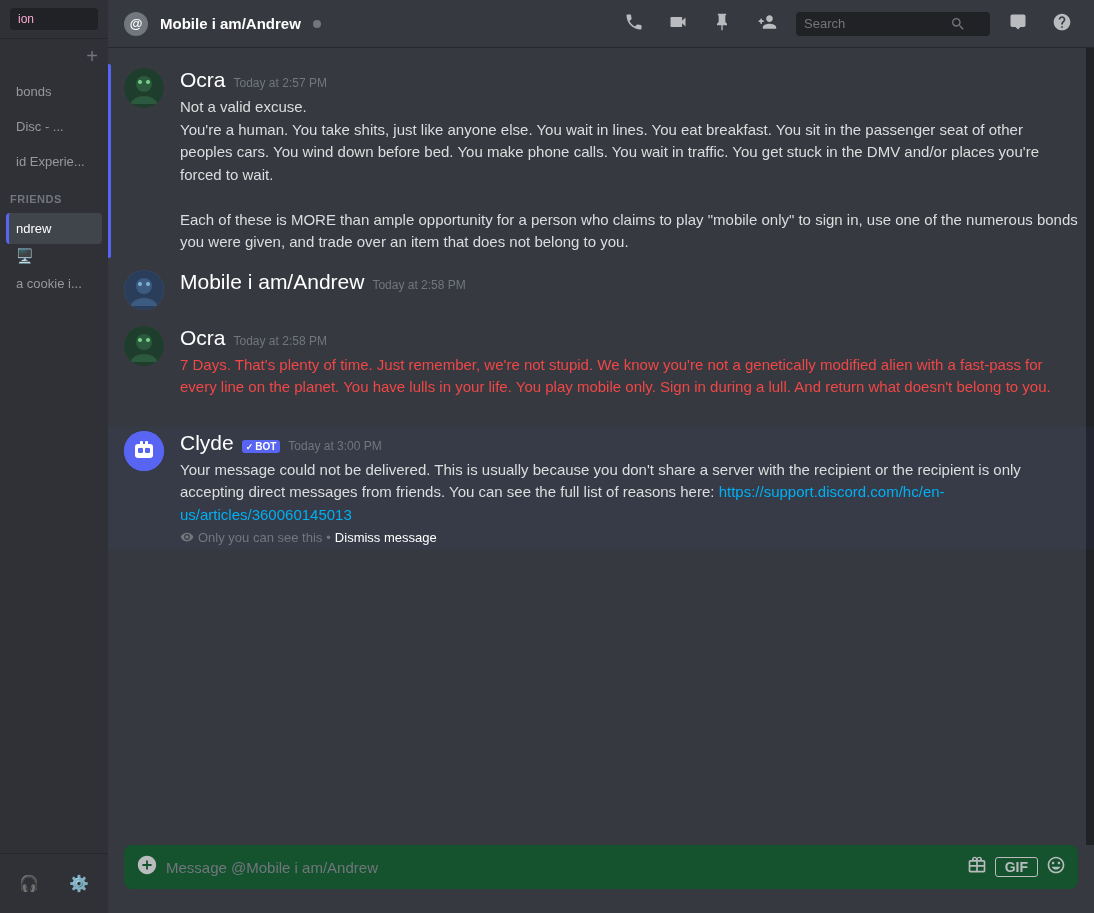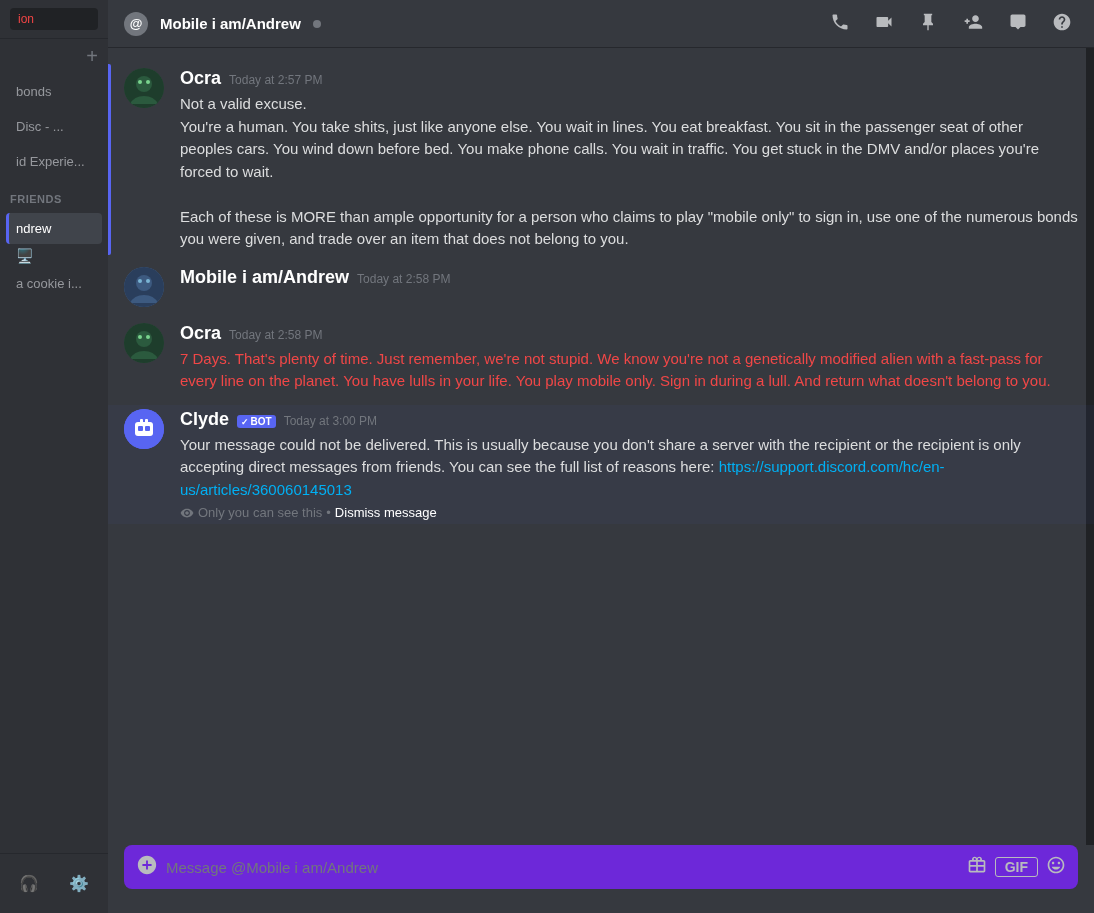--- a/index.html
+++ b/index.html
@@ -26,21 +26,21 @@
     }
     .sidebar-top {
       background: #2f3136;
       padding: 8px 10px;
       border-bottom: 1px solid #26282d;
     }
     .sidebar-search {
       background: #202225;
       border-radius: 4px;
       padding: 4px 8px;
-      color: #ef4444;
+      color: #f9a8d4;
       font-size: 12px;
       display: flex;
       align-items: center;
       gap: 4px;
     }
     .sidebar-plus {
       display: flex;
       justify-content: flex-end;
       padding: 6px 10px;
       color: #72767d;
@@ -171,22 +171,22 @@
       flex: 1;
       min-width: 0;
     }
     .message-header {
       display: flex;
       align-items: baseline;
       gap: 8px;
       margin-bottom: 4px;
     }
     .message-author {
-      font-weight: 700;
-      font-size: 18px;
+      font-weight: 400;
+      font-size: 21px;
       color: #fff;
     }
     .message-author.ocra { color: #fff; }
     .message-author.andrew { color: #fff; }
     .message-author.clyde { color: #fff; }
     .message-timestamp {
       font-size: 12px;
       color: #72767d;
     }
     .message-text {
@@ -218,40 +218,40 @@
       gap: 2px;
     }
     .bot-badge-check {
       font-size: 9px;
     }
 
     .system-message {
       color: #72767d;
       font-size: 13px;
       display: flex;
-      align-items: flex-end;
+      align-items: flex-start;
       gap: 4px;
       padding: 4px 16px 4px 72px;
     }
     .system-message a {
       color: #72767d;
     }
     .system-message .dismiss-link {
       color: #ffffff;
       cursor: pointer;
       text-decoration: none;
     }
 
     
     .message-input-area {
       padding: 0 16px 24px;
       flex-shrink: 0;
     }
     .message-input-box {
-      background: #6d28d9;
+      background: #14532d;
       border-radius: 8px;
       display: flex;
       align-items: center;
       padding: 0 12px;
       gap: 8px;
       min-height: 44px;
     }
     .input-add-btn {
       color: #b9bbbe;
       cursor: pointer;
@@ -400,20 +400,26 @@
       <svg width="20" height="20" viewBox="0 0 24 24" fill="#b9bbbe">
           <path d="M16 12V4h1V2H7v2h1v8l-2 2v2h5.2v6h1.6v-6H18v-2l-2-2z"></path>
         </svg>
     </span>
     <span class="header-icon">
       <svg width="22" height="20" viewBox="0 0 24 24" fill="#b9bbbe">
           <path d="M15 12c2.21 0 4-1.79 4-4s-1.79-4-4-4-4 1.79-4 4 1.79 4 4 4zm-9-2V8H4v2H2v2h2v2h2v-2h2v-2H6zm9 4c-2.67 0-8 1.34-8 4v2h16v-2c0-2.66-5.33-4-8-4z"></path>
         </svg>
     </span>
 
+    <div class="search-box">
+      <input type="text" style="background: transparent; border: none; outline: none; color: rgb(185, 187, 190); font-size: 13px; width: 140px;" placeholder="Search">
+      <svg width="16" height="16" viewBox="0 0 24 24" fill="#72767d">
+          <path d="M15.5 14h-.79l-.28-.27A6.471 6.471 0 0 0 16 9.5 6.5 6.5 0 1 0 9.5 16c1.61 0 3.09-.59 4.23-1.57l.27.28v.79l5 4.99L20.49 19l-4.99-5zm-6 0C7.01 14 5 11.99 5 9.5S7.01 5 9.5 5 14 7.01 14 9.5 11.99 14 9.5 14z"></path>
+        </svg>
+    </div>
 
     <span class="header-icon">
       <svg width="20" height="20" viewBox="0 0 24 24" fill="#b9bbbe">
           <path d="M19 3H5c-1.1 0-2 .9-2 2v11c0 1.1.9 2 2 2h4l3 3 3-3h4c1.1 0 2-.9 2-2V5c0-1.1-.9-2-2-2z"></path>
         </svg>
     </span>
     <span class="header-icon">
       <svg width="20" height="20" viewBox="0 0 24 24" fill="#b9bbbe">
           <path d="M12 2C6.48 2 2 6.48 2 12s4.48 10 10 10 10-4.48 10-10S17.52 2 12 2zm1 17h-2v-2h2v2zm2.07-7.75l-.9.92C13.45 12.9 13 13.5 13 15h-2v-.5c0-1.1.45-2.1 1.17-2.83l1.24-1.26c.37-.36.59-.86.59-1.41 0-1.1-.9-2-2-2s-2 .9-2 2H8c0-2.21 1.79-4 4-4s4 1.79 4 4c0 .88-.36 1.68-.93 2.25z"></path>
         </svg>
@@ -483,21 +489,21 @@
           <span class="message-author ocra">Ocra</span>
           <span class="message-timestamp">Today at 2:58 PM</span>
         </div>
         <div class="message-text-red">7 Days. That's plenty of time.
 Just remember, we're not stupid. We know you're not a genetically modified alien with a fast-pass for every line on the planet. You have lulls in your life. You play mobile only.
 
 Sign in during a lull. And return what doesn't belong to you.</div>
       </div>
     </div>
 
-    <div class="message-group" style="margin-top: 8px; background: rgba(88, 101, 242, 0.05);">
+    <div class="message-group" style="margin-top: 24px; background: rgba(88, 101, 242, 0.05);">
       <div class="clyde-icon">
 
         <svg viewBox="0 0 40 40" width="40" height="40">
           <circle cx="20" cy="20" r="20" fill="#5865f2"></circle>
           <rect x="11" y="13" width="18" height="14" rx="3" fill="white"></rect>
           <rect x="14" y="17" width="5" height="5" rx="1" fill="#5865f2"></rect>
           <rect x="21" y="17" width="5" height="5" rx="1" fill="#5865f2"></rect>
           <rect x="16" y="10" width="3" height="4" rx="1" fill="white"></rect>
           <rect x="21" y="10" width="3" height="4" rx="1" fill="white"></rect>
         </svg>

